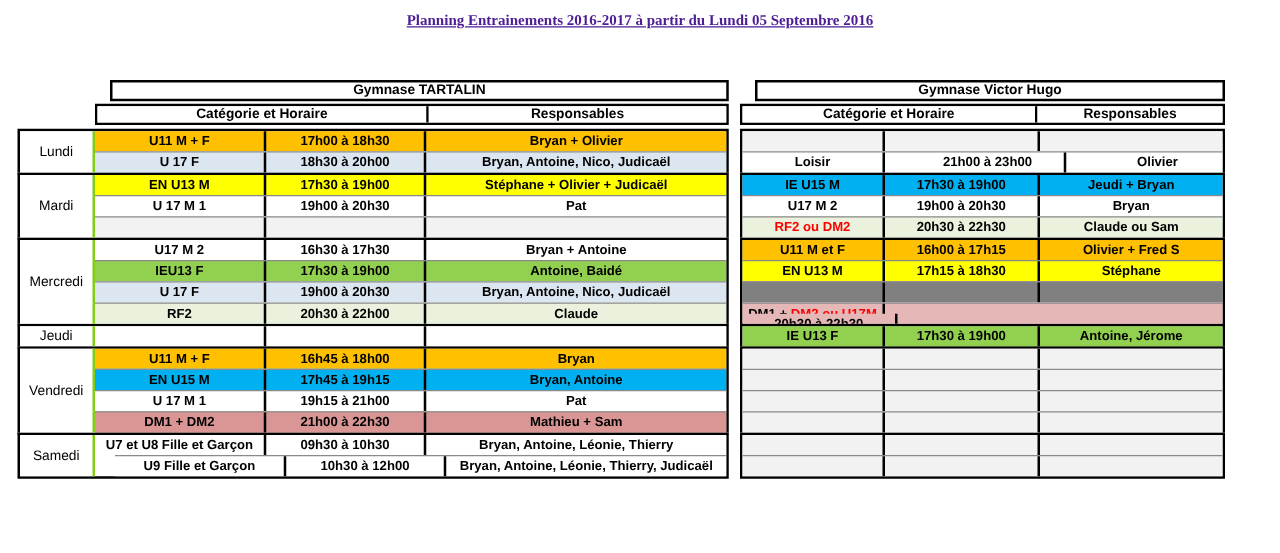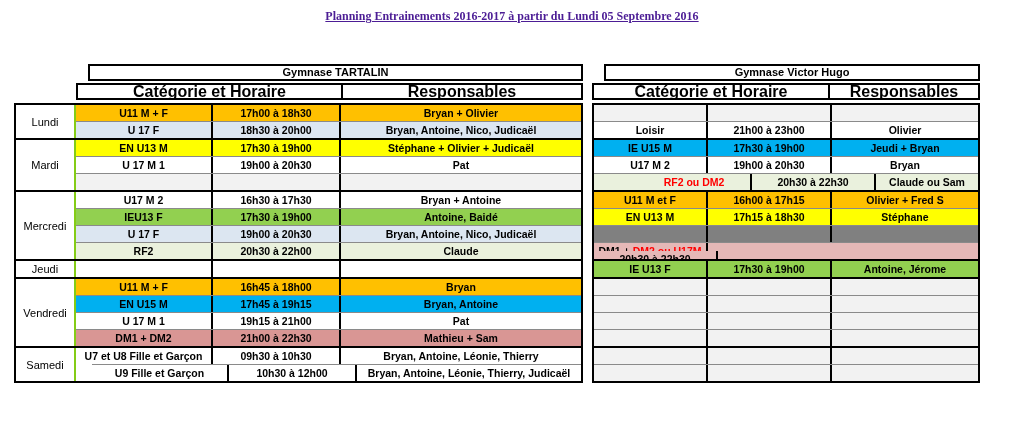--- a/index.html
+++ b/index.html
@@ -5,21 +5,21 @@
   html,body{margin:0;padding:0;background:#ffffff;}
   body{width:1024px;height:442px;position:relative;font-family:"Liberation Sans",sans-serif;}
   .title{position:absolute;top:9px;left:0;width:100%;text-align:center;
          font-size:12px;font-weight:bold;text-decoration:underline;color:#4c1d95;font-family:Liberation Serif, serif;}
   .tbl{position:absolute;top:64px;}
   #tbl-0{left:14px;width:569px;}
   #tbl-1{left:592px;width:388px;}
   .thead .gym{border:2px solid #000;height:13px;line-height:13px;text-align:center;
               font-weight:bold;font-size:11px;background:#fff;margin-left:12px;}
   .cols{display:flex;border:2px solid #000;margin-top:2px;height:13px;}
-  .ch{line-height:13px;text-align:center;font-weight:bold;font-size:16px;background:#fff;}
+  .ch{line-height:13px;text-align:center;font-weight:bold;font-size:11px;background:#fff;}
   .ch-resp{flex:1;}
   #tbl-0 .thead{margin-left:62px;}
   #tbl-0 .ch-cat{width:263px;border-right:2px solid #000;}
   #tbl-1 .ch-cat{width:234px;border-right:2px solid #000;}
   .tbody{margin-top:3px;}
   .group{display:flex;border:2px solid #000;background:#fff;}
   .group + .group{margin-top:-2px;}
   .day{width:58px;border-right:2px solid #84cc16;display:flex;align-items:center;
        justify-content:center;font-weight:normal;font-size:11px;background:#fff;}
   .rows{flex:1;display:flex;flex-direction:column;}
@@ -170,40 +170,40 @@
     </div>
   </div>
   <div class="tbody" id="body-1">
       <div class="group">
         <div class="rows">
           <div class="row" style="background: rgb(242, 242, 242);">
             <div class="cell c0"><span></span></div>
             <div class="cell c1"></div>
             <div class="cell c2"></div>
           </div>
-          <div class="row" style="background: rgb(255, 255, 255);">
+          <div class="row" style="background: rgb(255, 255, 255); gap: 21px;">
             <div class="cell c0"><span>Loisir</span></div>
             <div class="cell c1">21h00 à 23h00</div>
             <div class="cell c2">Olivier</div>
           </div>
         </div>
       </div>
       <div class="group">
         <div class="rows">
           <div class="row" style="background: rgb(0, 176, 240);">
             <div class="cell c0"><span>IE U15 M</span></div>
             <div class="cell c1">17h30 à 19h00</div>
             <div class="cell c2">Jeudi + Bryan</div>
           </div>
           <div class="row" style="background: rgb(255, 255, 255);">
             <div class="cell c0"><span>U17 M 2</span></div>
             <div class="cell c1">19h00 à 20h30</div>
             <div class="cell c2">Bryan</div>
           </div>
-          <div class="row" style="background: rgb(234, 241, 221); padding-left: 44px;">
+          <div class="row" style="background: rgb(234, 241, 221);">
             <div class="cell c0"><span></span><span style="color: rgb(255, 0, 0);">RF2 ou DM2</span></div>
             <div class="cell c1">20h30 à 22h30</div>
             <div class="cell c2">Claude ou Sam</div>
           </div>
         </div>
       </div>
       <div class="group">
         <div class="rows">
           <div class="row" style="background: rgb(255, 192, 0);">
             <div class="cell c0"><span>U11 M et F</span></div>

